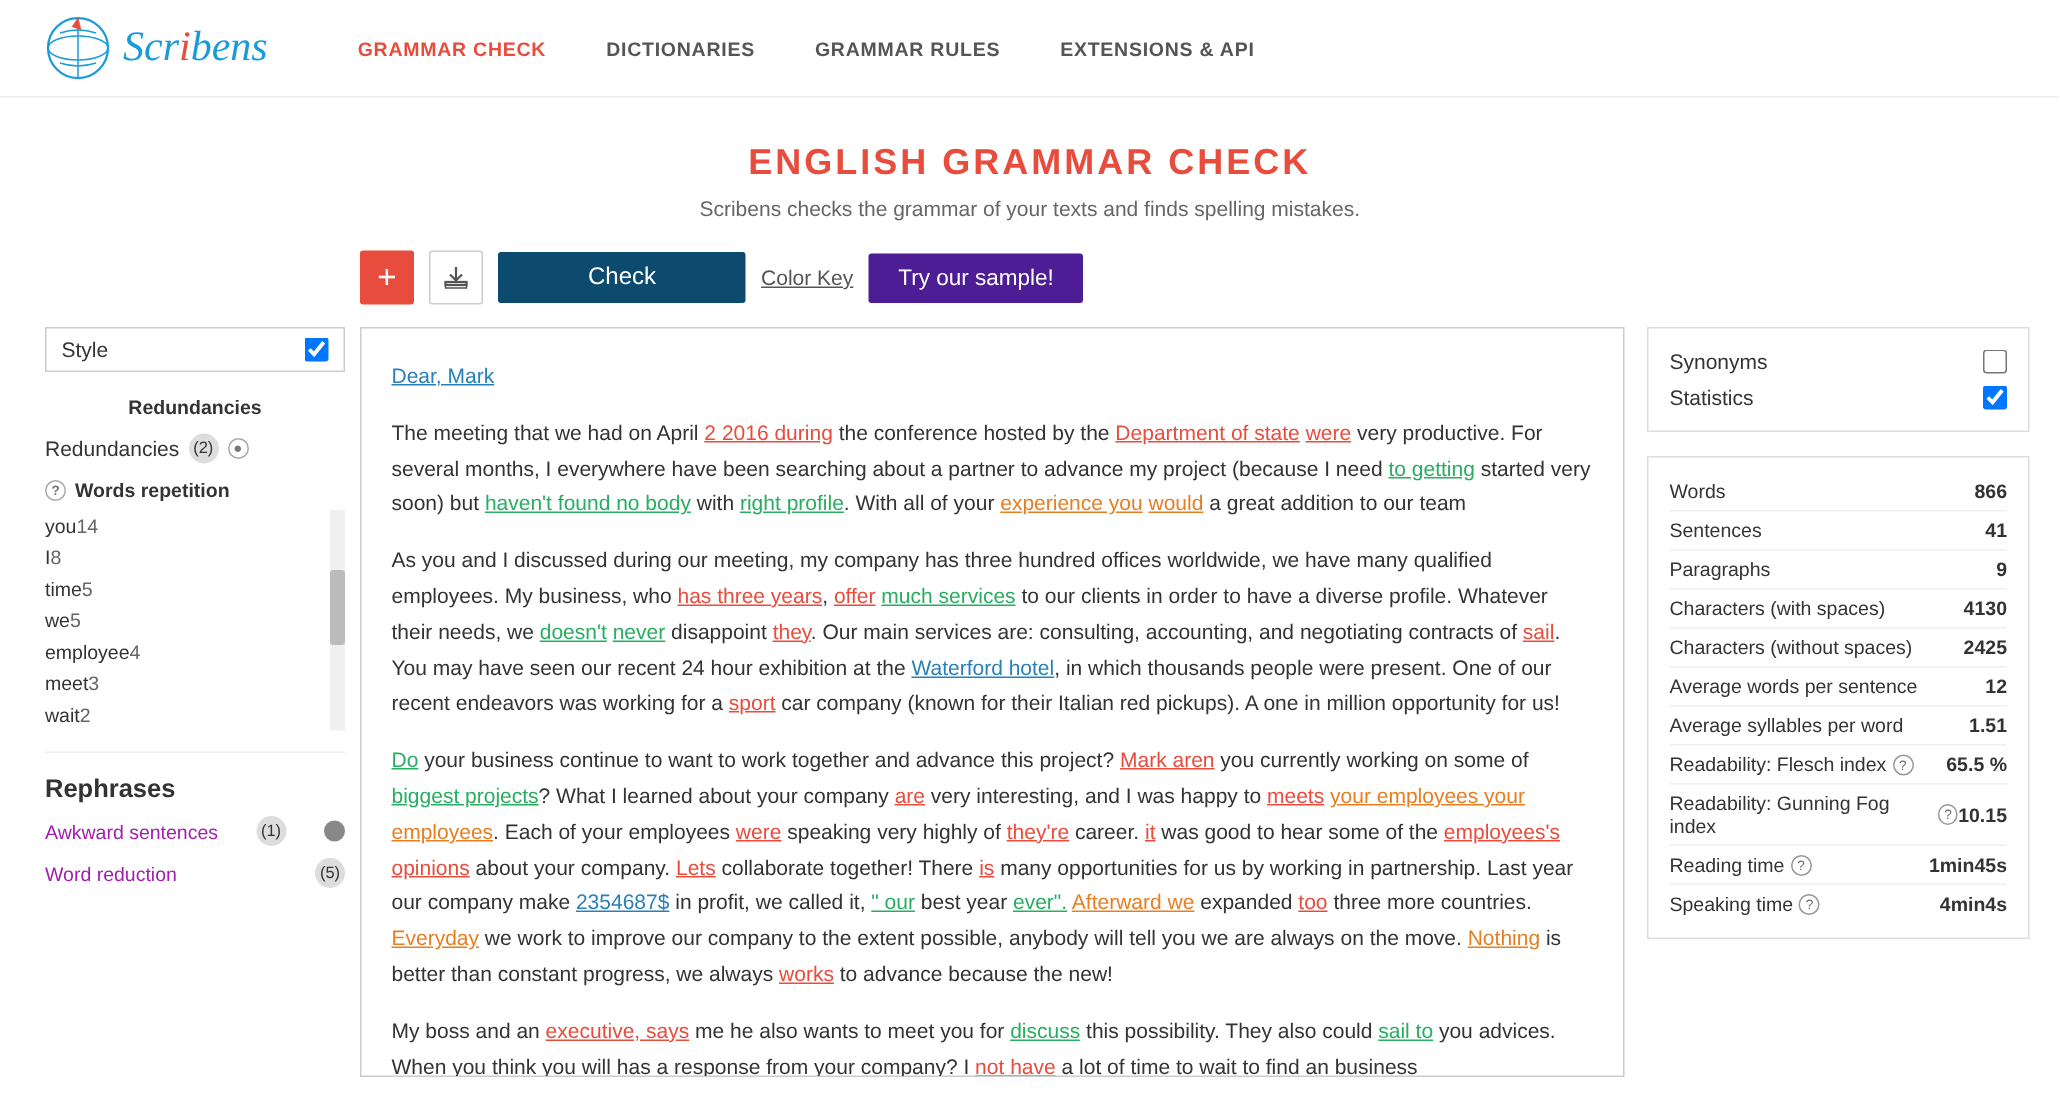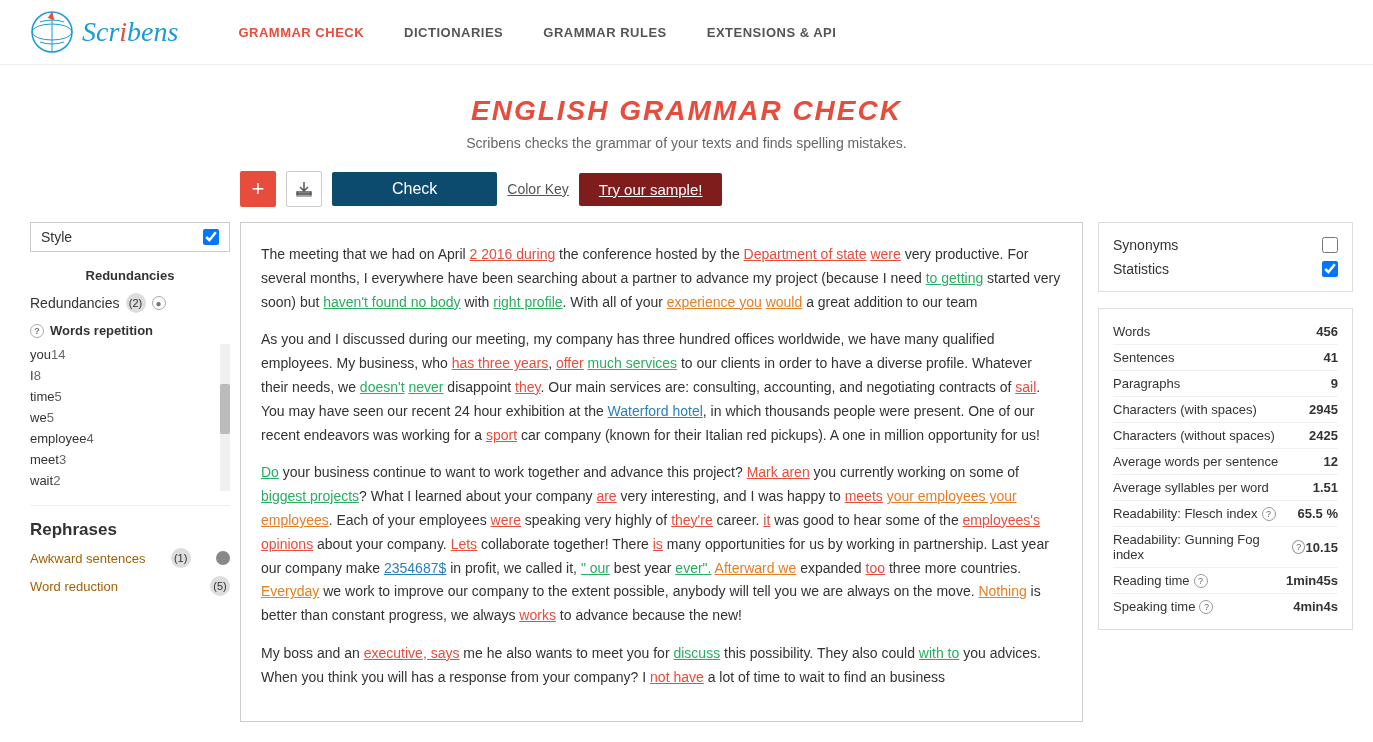--- a/index.html
+++ b/index.html
@@ -10,31 +10,31 @@
     .logo { display: flex; align-items: center; margin-right: 60px; }
     .logo-icon { width: 44px; height: 44px; margin-right: 8px; }
     .logo-text { font-size: 28px; color: #1a9bd7; font-family: Georgia, serif; font-style: italic; }
     .logo-text span { color: #e74c3c; }
     nav { display: flex; gap: 40px; }
     nav a { text-decoration: none; color: #555; font-size: 13px; font-weight: 600; letter-spacing: 0.5px; }
     nav a.active { color: #e74c3c; }
 
     
     .hero { text-align: center; padding: 30px 0 20px; }
-    .hero h1 { font-size: 28px; font-weight: 400; letter-spacing: 2px; color: #333; font-style: italic; }
+    .hero h1 { font-size: 24px; font-weight: 400; letter-spacing: 2px; color: #333; }
     .hero h1 span { color: #e74c3c; font-weight: 700; }
     .hero p { color: #666; font-size: 14px; margin-top: 8px; }
 
     
     .toolbar { display: flex; align-items: center; gap: 10px; padding: 0 240px 15px; }
     .btn-add { background: #e74c3c; color: white; border: none; width: 36px; height: 36px; font-size: 22px; cursor: pointer; border-radius: 2px; }
     .btn-export { background: white; border: 1px solid #ccc; width: 36px; height: 36px; cursor: pointer; border-radius: 2px; display: flex; align-items: center; justify-content: center; }
     .btn-check { background: #0c4a6e; color: white; border: none; padding: 8px 60px; font-size: 16px; cursor: pointer; border-radius: 2px; }
     .btn-color-key { background: none; border: none; text-decoration: underline; cursor: pointer; color: #555; font-size: 14px; }
-    .btn-sample { background: #7f1d1d; color: white; border: none; padding: 8px 20px; font-size: 15px; cursor: pointer; border-radius: 2px; text-decoration: underline; }
+    .btn-sample { background: #4c1d95; color: white; border: none; padding: 8px 20px; font-size: 15px; cursor: pointer; border-radius: 2px; }
 
     
     .main { display: flex; gap: 0; padding: 0 20px; }
 
     
     .sidebar-left { width: 220px; min-width: 220px; padding: 0 10px; }
     .style-bar { display: flex; align-items: center; justify-content: space-between; border: 1px solid #ccc; padding: 6px 10px; margin-bottom: 16px; }
     .style-bar span { font-size: 14px; color: #333; }
     .style-checkbox { width: 16px; height: 16px; }
 
@@ -45,21 +45,21 @@
 
     .redundancies-header { display: flex; align-items: center; gap: 6px; margin-bottom: 8px; }
     .badge { background: #ddd; border-radius: 50%; width: 20px; height: 20px; display: inline-flex; align-items: center; justify-content: center; font-size: 11px; }
     .words-repetition { display: flex; align-items: center; gap: 6px; margin: 10px 0 6px; font-size: 13px; font-weight: 600; }
     .scrollbar-container { display: flex; gap: 4px; }
     .words-list { flex: 1; }
 
     .section-divider { border-top: 1px solid #eee; margin: 14px 0; }
     .rephrases-title { font-size: 17px; font-weight: 700; text-align: left; margin-bottom: 8px; }
     .awkward-row { display: flex; align-items: center; justify-content: space-between; font-size: 13px; }
-    .awkward-label { color: #a16207; }
+    .awkward-label { color: #a21caf; }
 
     
     .text-area-container { flex: 1; border: 1px solid #ccc; padding: 20px; position: relative; min-height: 500px; font-size: 14px; line-height: 1.7; color: #333; overflow-y: auto; max-height: 500px; }
 
     
     .underline-red { text-decoration: underline; text-decoration-color: #e74c3c; color: #e74c3c; }
     .underline-orange { text-decoration: underline; text-decoration-color: #e67e22; color: #e67e22; }
     .underline-green { text-decoration: underline; text-decoration-color: #27ae60; color: #27ae60; }
     .underline-blue { text-decoration: underline; text-decoration-color: #2980b9; color: #2980b9; cursor: pointer; }
     .salutation { text-decoration: underline; color: #2980b9; }
@@ -191,62 +191,65 @@
 
     <div style="margin-top:8px;" class="awkward-row">
       <span class="awkward-label">Word reduction</span>
       <span class="badge">(5)</span>
     </div>
   </div>
 
   <div style="flex:1; display:flex;">
     <div class="text-area-container">
       <p style="margin-bottom:14px;">
+        <span class="salutation">Dear, Mark</span>
+      </p>
+      <p style="margin-bottom:14px;">
         The meeting that we had on April <span class="underline-red">2 2016 during</span> the conference hosted by the <span class="underline-red">Department of state</span> <span class="underline-red">were</span> very productive. For several months, I everywhere have been searching about a partner to advance my project (because I need <span class="underline-green">to getting</span> started very soon) but <span class="underline-green">haven't found no body</span> with <span class="underline-green">right profile</span>. With all of your <span class="underline-orange">experience you</span> <span class="underline-orange">would</span> a great addition to our team
       </p>
       <p style="margin-bottom:14px;">
         As you and I discussed during our meeting, my company has three hundred offices worldwide, we have many qualified employees. My business, who <span class="underline-red">has three years</span>, <span class="underline-red">offer</span> <span class="underline-green">much services</span> to our clients in order to have a diverse profile. Whatever their needs, we <span class="underline-green">doesn't</span> <span class="underline-green">never</span> disappoint <span class="underline-red">they</span>. Our main services are: consulting, accounting, and negotiating contracts of <span class="underline-red">sail</span>. You may have seen our recent 24 hour exhibition at the <span class="underline-blue">Waterford hotel</span>, in which thousands people were present. One of our recent endeavors was working for a <span class="underline-red">sport</span> car company (known for their Italian red pickups). A one in million opportunity for us!
       </p>
       <p style="margin-bottom:14px;">
         <span class="underline-green">Do</span> your business continue to want to work together and advance this project? <span class="underline-red">Mark aren</span> you currently working on some of <span class="underline-green">biggest projects</span>? What I learned about your company <span class="underline-red">are</span> very interesting, and I was happy to <span class="underline-red">meets</span> <span class="underline-orange">your employees your employees</span>. Each of your employees <span class="underline-red">were</span> speaking very highly of <span class="underline-red">they're</span> career. <span class="underline-red">it</span> was good to hear some of the <span class="underline-red">employees's opinions</span> about your company. <span class="underline-red">Lets</span> collaborate together! There <span class="underline-red">is</span> many opportunities for us by working in partnership. Last year our company make <span class="underline-blue">2354687$</span> in profit, we called it, <span class="underline-green">" our</span> best year <span class="underline-green">ever".</span> <span class="underline-orange">Afterward we</span> expanded <span class="underline-red">too</span> three more countries. <span class="underline-orange">Everyday</span> we work to improve our company to the extent possible, anybody will tell you we are always on the move. <span class="underline-orange">Nothing</span> is better than constant progress, we always <span class="underline-red">works</span> to advance because the new!
       </p>
       <p>
-        My boss and an <span class="underline-red">executive, says</span> me he also wants to meet you for <span class="underline-green">discuss</span> this possibility. They also could <span class="underline-green">with to</span> you advices. When you think you will has a response from your company? I <span class="underline-red">not have</span> a lot of time to wait to find an business
+        My boss and an <span class="underline-red">executive, says</span> me he also wants to meet you for <span class="underline-green">discuss</span> this possibility. They also could <span class="underline-green">sail to</span> you advices. When you think you will has a response from your company? I <span class="underline-red">not have</span> a lot of time to wait to find an business
       </p>
     </div>
   </div>
 
   <div class="sidebar-right">
     <div class="options-panel">
       <div class="option-row">
         <span>Synonyms</span>
         <input type="checkbox" class="option-checkbox" style="">
       </div>
       <div class="option-row">
         <span>Statistics</span>
         <input type="checkbox" class="option-checkbox" checked="" style="">
       </div>
     </div>
 
     <div class="stats-panel">
       <div class="stat-row">
         <span class="stat-label">Words</span>
-        <span class="stat-value">456</span>
+        <span class="stat-value">866</span>
       </div>
       <div class="stat-row">
         <span class="stat-label">Sentences</span>
         <span class="stat-value">41</span>
       </div>
       <div class="stat-row">
         <span class="stat-label">Paragraphs</span>
         <span class="stat-value">9</span>
       </div>
       <div class="stat-row">
         <span class="stat-label">Characters (with spaces)</span>
-        <span class="stat-value">2945</span>
+        <span class="stat-value">4130</span>
       </div>
       <div class="stat-row">
         <span class="stat-label">Characters (without spaces)</span>
         <span class="stat-value">2425</span>
       </div>
       <div class="stat-row">
         <span class="stat-label">Average words per sentence</span>
         <span class="stat-value">12</span>
       </div>
       <div class="stat-row">

